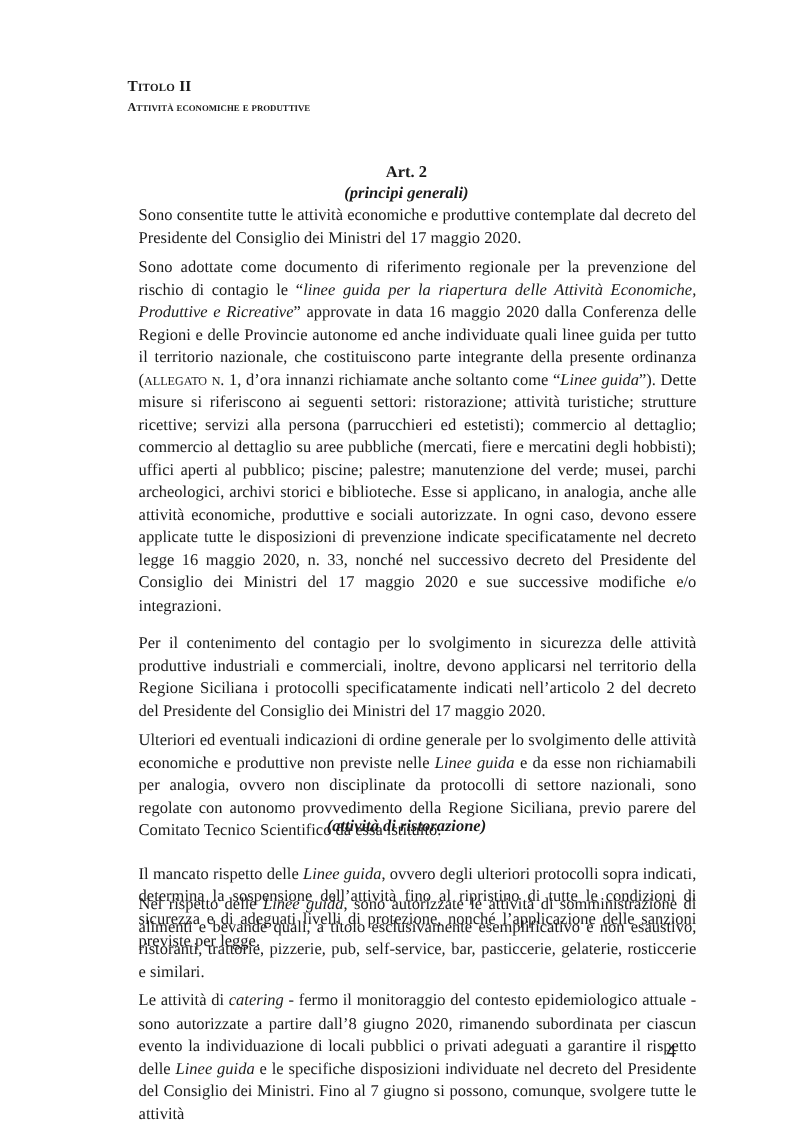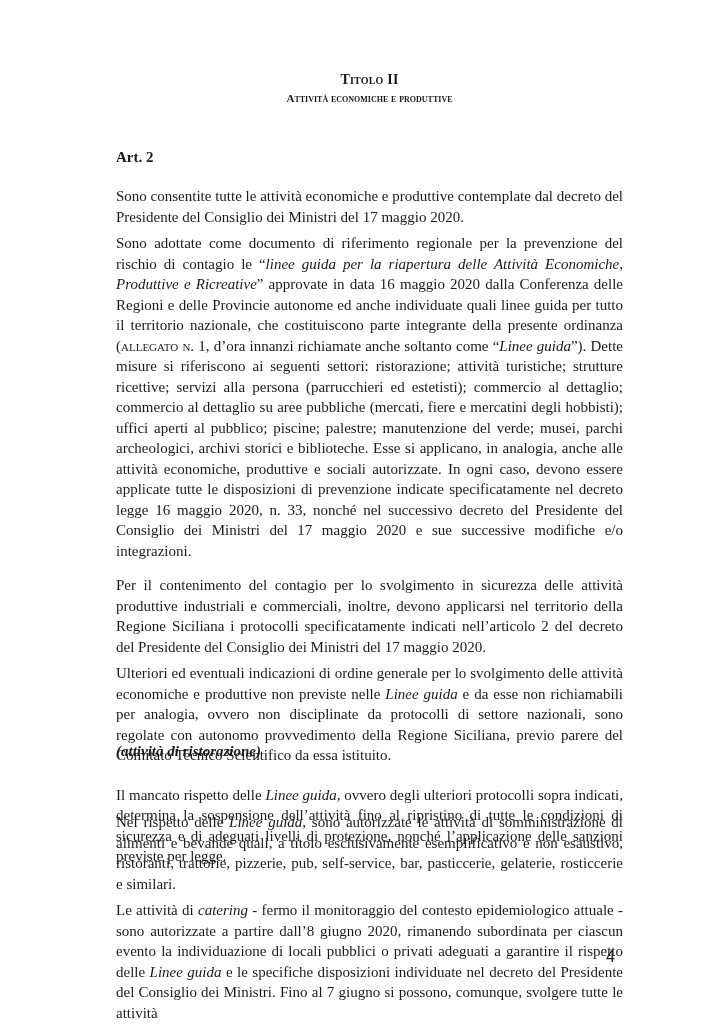--- a/index.html
+++ b/index.html
@@ -1,39 +1,40 @@
 <!DOCTYPE html>
 <html><head>
 <meta charset="utf-8">
 <style>
   html, body { margin: 0; padding: 0; background: #ffffff; }
   body { width: 724px; height: 1024px; position: relative; overflow: hidden;
          font-family: "Liberation Serif", "DejaVu Serif", serif; color: #1a1a1a; }
   .page { position: absolute; left: 116px; top: 0; width: 507px; }
-  .center { text-align: center; }
+  .center { text-align: left; }
   .titolo { position: absolute; top: 72px; left: 0; width: 100%; font-weight: bold; font-size: 14px; font-variant: small-caps; letter-spacing: 0.2px; }
   .subtitolo { position: absolute; top: 92px; left: 0; width: 100%; font-weight: bold; font-size: 11px; font-variant: small-caps; }
-  .art { position: absolute; left: 0; width: 100%; font-size: 15px; line-height: 19px; }
+  .art { position: absolute; left: 0; width: 100%; text-align: center; font-size: 15px; line-height: 19px; }
   .art .num { font-weight: bold; display: block; }
   .art .sub { font-weight: bold; font-style: italic; display: block; }
-  .block { position: absolute; left: 0; width: 100%; }
+  .block { position: absolute; left: 10px; width: 100%; }
   p { margin: 0; font-size: 15px; line-height: 20.5px; text-align: justify; }
   .sc { font-variant: small-caps; margin-top: 48px; }
   .pagenum { position: absolute; left: 606px; top: 948px; font-family: "Liberation Sans", sans-serif; font-size: 16px; }
 </style>
 </head>
 <body>
 
 <div class="page">
 
   <div class="titolo center">Titolo II</div>
   <div class="subtitolo center">Attività economiche e produttive</div>
 
   <div class="art" style="top:148px;">
     <span class="num">Art. 2</span>
+    <span class="sub">(principi generali)</span>
   </div>
 
   <div class="block" style="top:186px;">
     <p>Sono consentite tutte le attività economiche e produttive contemplate dal decreto del Presidente del Consiglio dei Ministri del 17 maggio 2020.</p>
     <p style="margin-top:6px;"><span>Sono adottate come documento di riferimento regionale per la prevenzione del rischio di contagio  le “</span><i>linee guida per la riapertura delle Attività Economiche, Produttive e Ricreative</i><span>” approvate in data 16 maggio 2020 dalla Conferenza delle Regioni e delle Provincie autonome ed anche individuate quali linee guida per tutto il territorio nazionale, che costituiscono parte integrante della presente ordinanza (</span><span class="sc">allegato n. 1</span><span>, d’ora innanzi richiamate anche soltanto come “</span><i>Linee guida</i><span>”). Dette misure si riferiscono ai seguenti settori: ristorazione; attività turistiche; strutture ricettive; servizi alla persona (parrucchieri ed estetisti); commercio al dettaglio; commercio al dettaglio su aree pubbliche (mercati, fiere e mercatini degli hobbisti); uffici aperti al pubblico; piscine; palestre; manutenzione del verde; musei, parchi archeologici, archivi storici e biblioteche. Esse si applicano, in analogia, anche alle attività economiche, produttive e sociali autorizzate. In ogni caso, devono essere applicate tutte le disposizioni di prevenzione indicate specificatamente nel decreto legge 16 maggio 2020, n. 33, nonché nel successivo decreto del Presidente del Consiglio dei Ministri del 17 maggio 2020 e sue successive modifiche e/o integrazioni.</span></p>
     <p style="margin-top:14px;">Per il contenimento del contagio per lo svolgimento in sicurezza delle attività produttive industriali e commerciali, inoltre, devono applicarsi nel territorio della Regione Siciliana i protocolli specificatamente indicati nell’articolo 2 del decreto del Presidente del Consiglio dei Ministri del 17 maggio 2020.</p>
     <p style="margin-top:6px;"><span>Ulteriori ed eventuali indicazioni di ordine generale per lo svolgimento delle attività economiche e produttive non previste nelle </span><i>Linee guida</i><span> e da esse non richiamabili per analogia, ovvero non disciplinate da protocolli di settore nazionali, sono regolate con autonomo provvedimento della Regione Siciliana, previo parere del Comitato Tecnico Scientifico da essa istituito.</span></p>
     <p style="margin-top:19px;"><span>Il mancato rispetto delle </span><i>Linee guida</i><span>, ovvero degli ulteriori protocolli sopra indicati, determina la sospensione dell’attività fino al ripristino di tutte le condizioni di sicurezza e di adeguati livelli di protezione, nonché l’applicazione delle sanzioni previste per legge.</span></p>
   </div>
 

